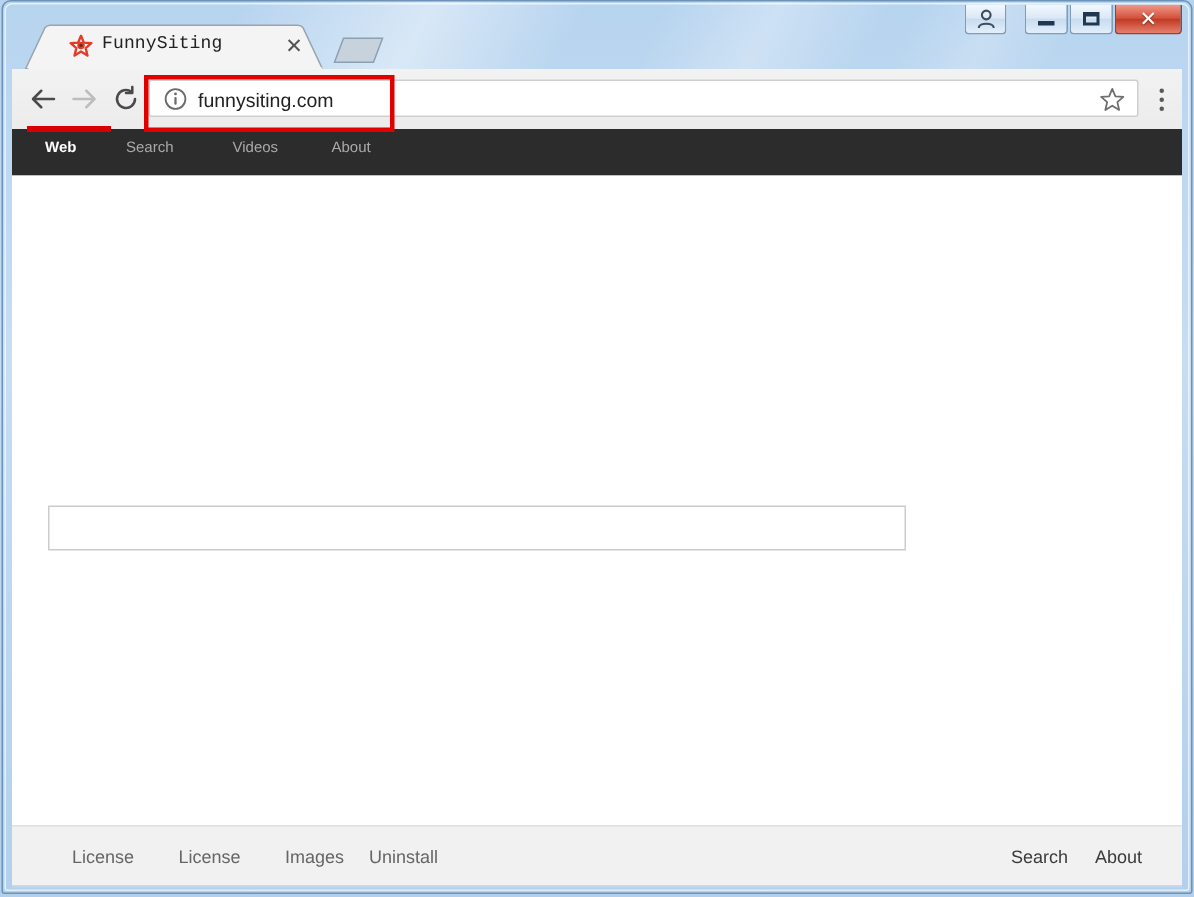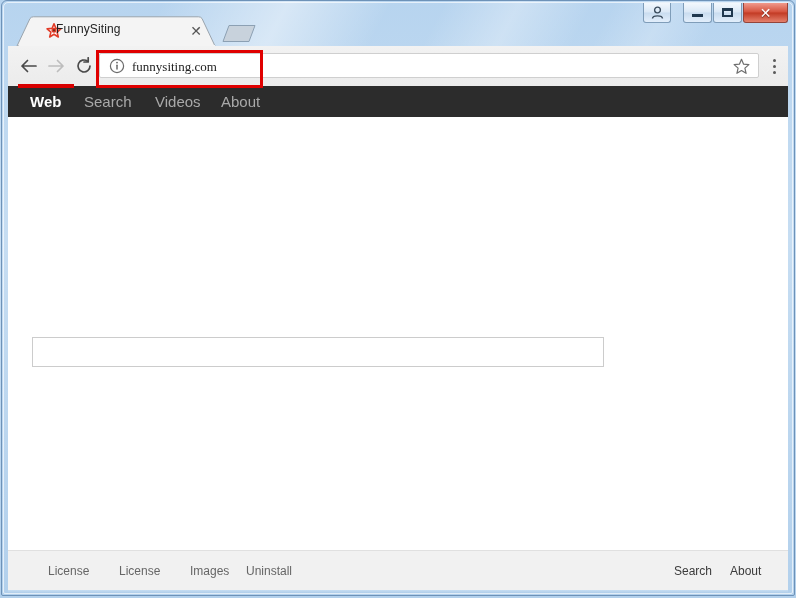--- a/index.html
+++ b/index.html
@@ -86,25 +86,26 @@
     left: 0; top: 0;
     width: 200px; height: 30px;
   }
   #tab-favicon {
     position: absolute;
     left: 30px; top: 7px;
     width: 16px; height: 16px;
   }
   #tab-title {
     position: absolute;
-    left: 40px; top: 6px;
+    left: 52px; top: 6px;
     font-size: 12px;
     color: #222;
     white-space: nowrap;
     letter-spacing: .1px;
+    font-family: Liberation Mono, monospace;
   }
   #tab-close {
     position: absolute;
     left: 172px; top: 7px;
     width: 16px; height: 16px;
     color: #555;
     font-size: 14px;
     line-height: 16px;
     text-align: center;
     font-family: "DejaVu Sans", sans-serif;
@@ -153,21 +154,20 @@
   .close-glyph { color: #fff; font-size: 14px; font-weight: bold; font-family: "DejaVu Sans", sans-serif; text-shadow: 0 1px 1px rgba(0,0,0,.45); }
 
   
   #toolbar {
     position: absolute;
     left: 8px; top: 46px;
     width: 780px; height: 58px;
     background: linear-gradient(180deg, #f2f2f2 0%, #e9e9e9 100%);
     border-bottom: 1px solid #c9c9c9;
     box-sizing: border-box;
-    font-family: Liberation Serif, serif;
   }
   .navbtn {
     position: absolute;
     top: 8px;
     width: 24px; height: 24px;
     display: flex; align-items: center; justify-content: center;
   }
   #btn-back { left: 8px; }
   #btn-forward { left: 36px; }
   #btn-reload { left: 64px; }
@@ -233,21 +233,21 @@
   
   #sitenav {
     position: absolute;
     left: 8px; top: 86px;
     width: 780px; height: 31px;
     background: #2c2c2c;
   }
   .navitem {
     position: absolute;
     top: 7px;
-    font-size: 15px;
+    font-size: 10px;
     color: #a9a9a9;
     white-space: nowrap;
   }
   .navitem.active {
     color: #ffffff;
     font-weight: bold;
   }
 
   
   #page-body {

